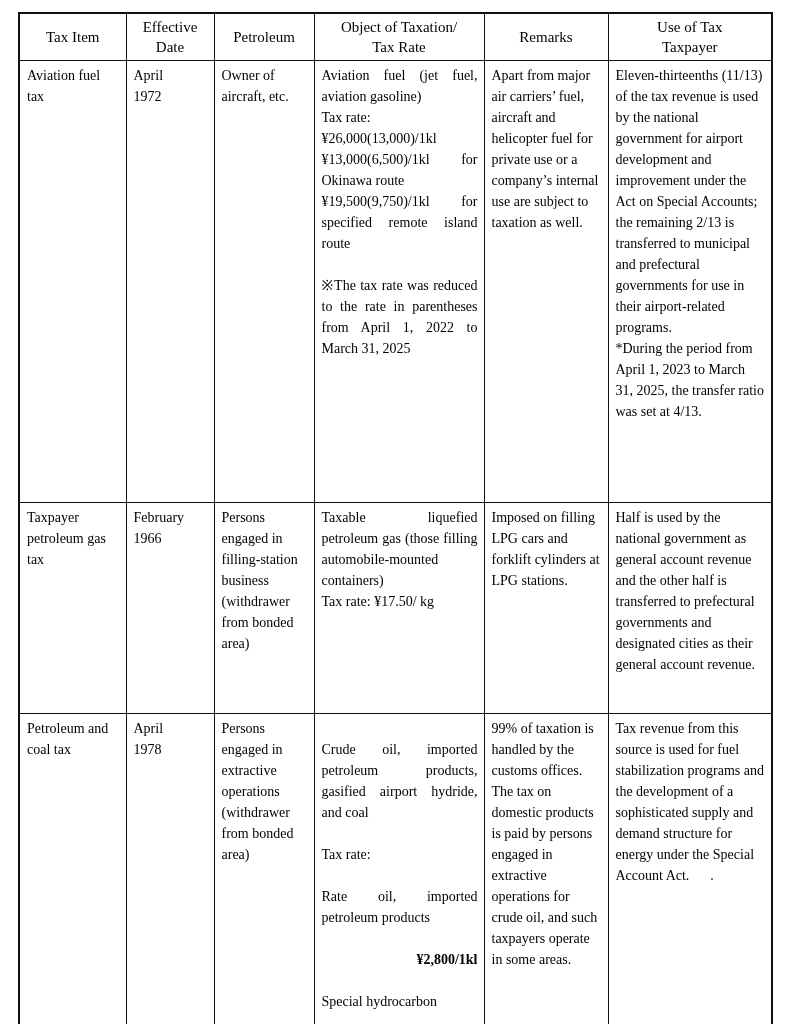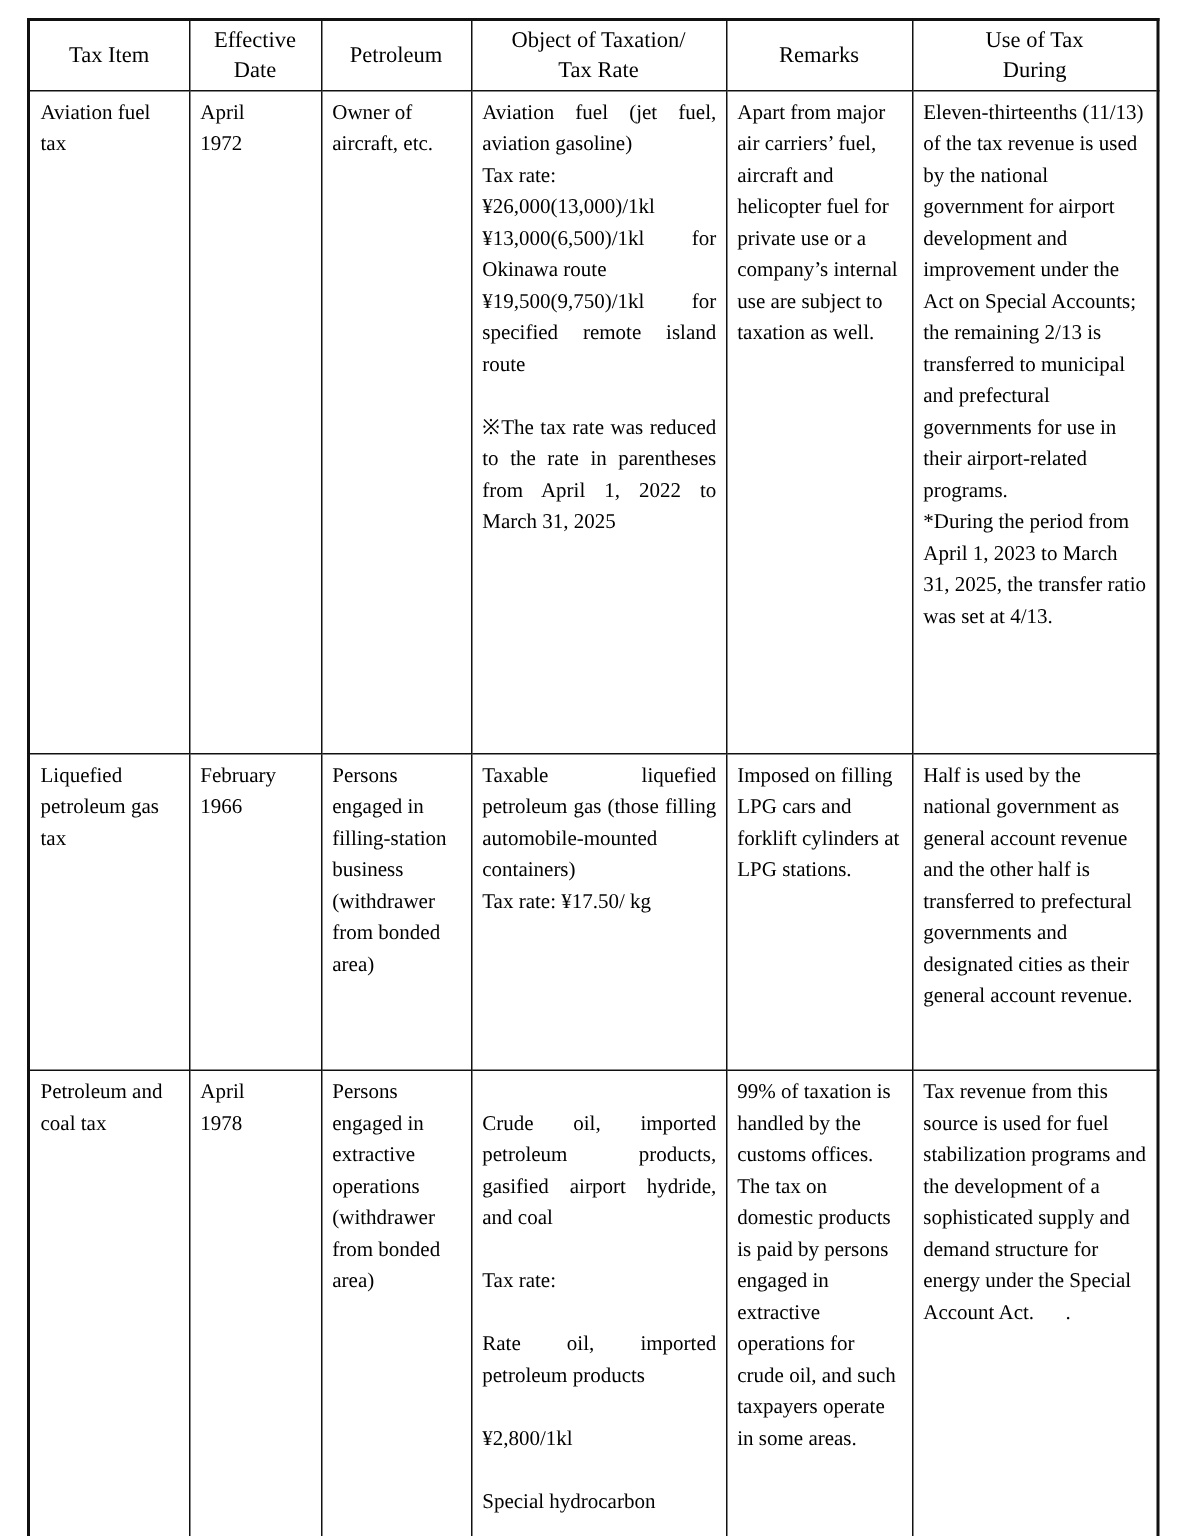--- a/index.html
+++ b/index.html
@@ -38,21 +38,21 @@
     line-height: 20px;
     text-align: center;
     vertical-align: middle;
     padding: 2px 4px;
     height: 42px;
   }
   tr.row-1 { height: 442px; }
   tr.row-2 { height: 211px; }
   tr.row-3 { height: 295px; }
   td.cell-object { text-align: justify; }
-  .rate-right { text-align: left; }
+  .rate-right { text-align: right; font-weight: bold; }
 </style>
 </head>
 <body>
 
 <table class="tax-table">
   <colgroup>
     <col style="width:107px">
     <col style="width:88px">
     <col style="width:100px">
     <col style="width:170px">
@@ -62,42 +62,42 @@
   <thead>
     <tr>
       <th>Tax Item</th>
       <th>Effective
 Date</th>
       <th>Petroleum</th>
       <th>Object of Taxation/
 Tax Rate</th>
       <th>Remarks</th>
       <th>Use of Tax
-During</th>
+Taxpayer</th>
     </tr>
   </thead>
   <tbody>
     <tr class="row-1">
       <td>Aviation fuel tax</td>
       <td>April
 1972</td>
       <td>Owner of aircraft, etc.</td>
       <td class="cell-object">Aviation fuel (jet fuel, aviation gasoline)
 Tax rate:
 ¥26,000(13,000)/1kl
 ¥13,000(6,500)/1kl for Okinawa route
 ¥19,500(9,750)/1kl for specified remote island route
 
 ※The tax rate was reduced to the rate in parentheses from April 1, 2022 to March 31, 2025</td>
       <td>Apart from major air carriers’ fuel, aircraft and helicopter fuel for private use or a company’s internal use are subject to taxation as well.</td>
       <td>Eleven-thirteenths (11/13) of the tax revenue is used by the national government for airport development and improvement under the Act on Special Accounts; the remaining 2/13 is transferred to municipal and prefectural governments for use in their airport-related programs.
 *During the period from April 1, 2023 to March 31, 2025, the transfer ratio was set at 4/13.</td>
     </tr>
     <tr class="row-2">
-      <td>Liquefied petroleum gas tax</td>
+      <td>Taxpayer petroleum gas tax</td>
       <td>February
 1966</td>
       <td>Persons engaged in filling-station business (withdrawer from bonded area)</td>
       <td class="cell-object">Taxable liquefied petroleum gas (those filling automobile-mounted containers)
 Tax rate: ¥17.50/ kg</td>
       <td>Imposed on filling LPG cars and forklift cylinders at LPG stations.</td>
       <td>Half is used by the national government as general account revenue and the other half is transferred to prefectural governments and designated cities as their general account revenue.</td>
     </tr>
     <tr class="row-3">
       <td>Petroleum and coal tax</td>

